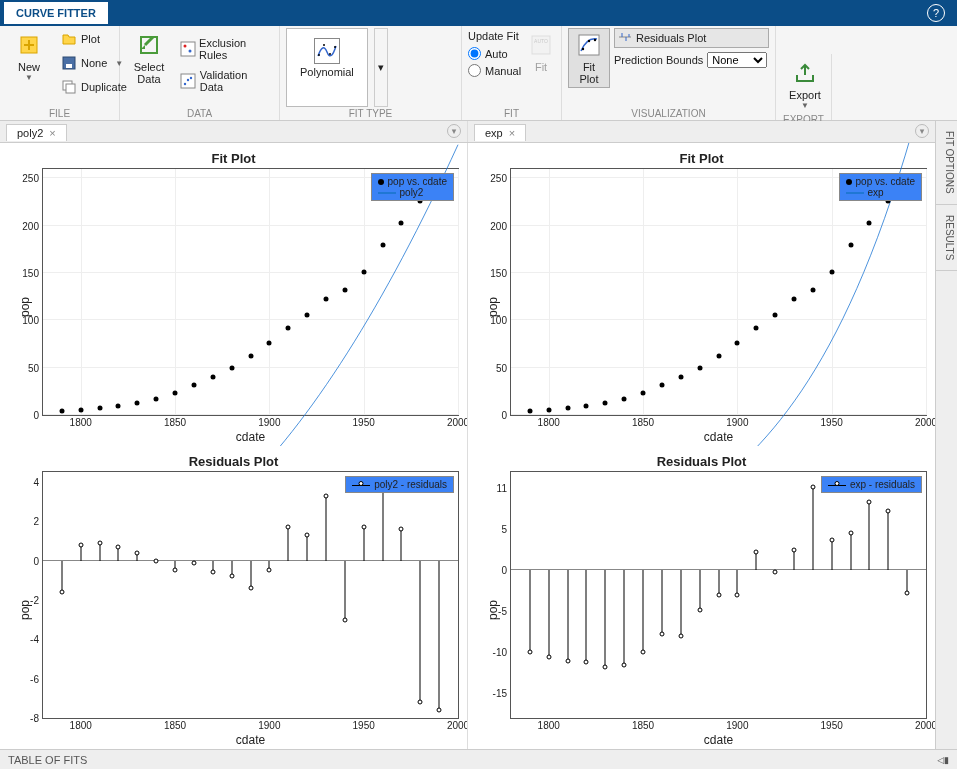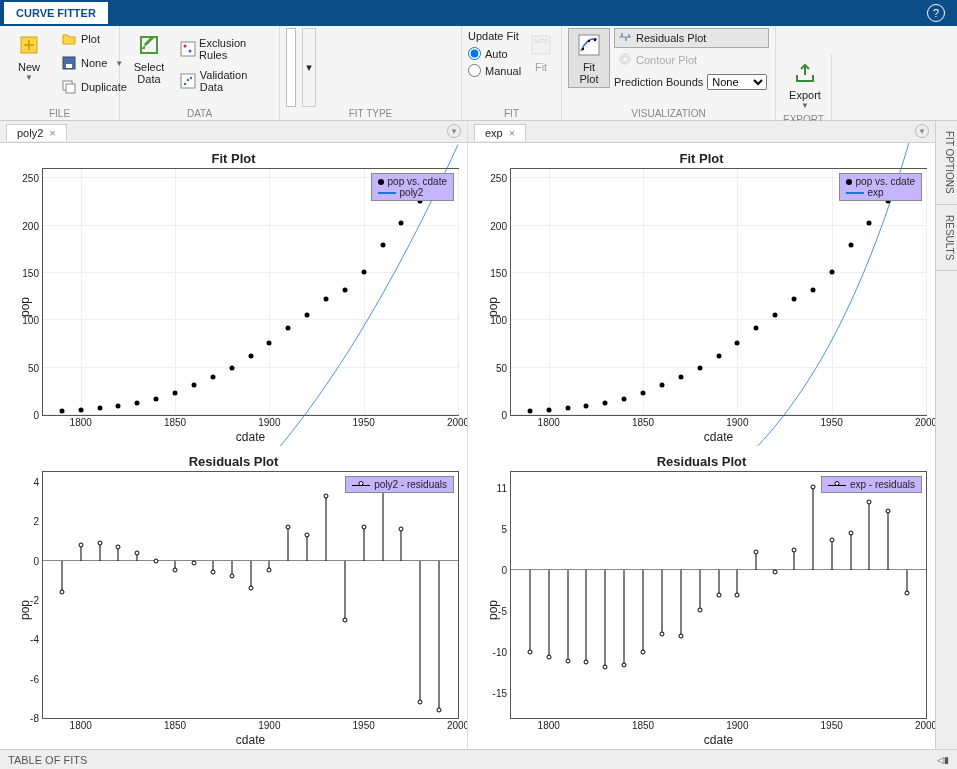--- a/index.html
+++ b/index.html
@@ -43,21 +43,21 @@
   .chart-title { text-align: center; font-weight: bold; font-size: 13px; margin-bottom: 2px; }
   .chart-area { flex: 1; display: flex; }
   .plot-with-x { flex: 1; display: flex; flex-direction: column; }
   .plot-box { flex: 1; position: relative; border: 1px solid #555; background: #fff; }
   .gridline { position: absolute; background: #eee; }
   .gv { width: 1px; top: 0; bottom: 0; }
   .gh { height: 1px; left: 0; right: 0; }
   .axis-tick-y { position: absolute; right: 100%; transform: translateY(50%); padding-right: 4px; font-size: 10px; white-space: nowrap; }
   .axis-tick-x { position: absolute; top: 100%; transform: translateX(-50%); padding-top: 2px; font-size: 10px; }
   .xlabel { text-align: center; font-size: 12px; height: 16px; margin-top: 14px; }
-  .legend { position: absolute; top: 4px; right: 4px; background: #c4b5fd; border: 1px solid #888; padding: 2px 6px; font-size: 10px; }
+  .legend { position: absolute; top: 4px; right: 4px; background: #3b82f6; border: 1px solid #888; padding: 2px 6px; font-size: 10px; }
   .legend-row { display: flex; align-items: center; gap: 4px; }
   .dot { width: 6px; height: 6px; background: #000; border-radius: 50%; }
   .line-sw { width: 18px; height: 2px; background: #1f77d4; }
   .stem-sw { width:18px; height:8px; position:relative; }
   .stem-sw::before { content:""; position:absolute; left:0; right:0; top:50%; height:1px; background:#000;}
   .stem-sw::after { content:""; position:absolute; left:50%; top:0; width:3px; height:3px; border:1px solid #000; border-radius:50%; background:#fff; transform:translateX(-50%);}
   .curve { position:absolute; inset:0; }
   .ptdot { position:absolute; width:5px; height:5px; background:#000; border-radius:50%; transform:translate(-50%,50%); }
   .stem-line { position:absolute; width:1px; background:#000; transform:translateX(-50%);}
   .stem-circle { position:absolute; width:5px; height:5px; border:1px solid #000; border-radius:50%; background:#fff; transform:translate(-50%,50%);}
@@ -160,20 +160,32 @@
             <span>Validation Data</span>
           </div>
       </div>
     </div>
     <div class="group-label">DATA</div>
   </div>
 
   <div class="ribbon-group" style="width:182px;">
     <div class="group-body" style="align-items:stretch;">
       <div class="fit-gallery">
+        <div class="fit-item">
+          <div class="icon">
+              <svg width="22" height="22">
+                <path d="M2 16 Q7 2 11 12 T20 6" fill="none" stroke="#36c" stroke-width="1.5"></path>
+                <circle cx="3" cy="15" r="1" fill="#000"></circle>
+                <circle cx="8" cy="5" r="1" fill="#000"></circle>
+                <circle cx="14" cy="14" r="1" fill="#000"></circle>
+                <circle cx="19" cy="7" r="1" fill="#000"></circle>
+              </svg>
+            </div>
+          <div class="lbl">Polynomial</div>
+        </div>
       </div>
       <div class="gallery-exp">▾</div>
     </div>
     <div class="group-label">FIT TYPE</div>
   </div>
 
   <div class="ribbon-group" style="width:100px;">
     <div class="group-body">
       <div class="stack" style="padding-top:2px;">
         <div style="font-size:11px;padding-bottom:2px;">Update Fit</div>
@@ -216,27 +228,20 @@
       </div>
       <div class="vis-stack">
         <div class="vis-btn pressed">
             <span class="ic"><svg width="14" height="14">
                 <line x1="1" y1="7" x2="13" y2="7" stroke="#888"></line>
                 <line x1="4" y1="7" x2="4" y2="3" stroke="#36c"></line>
                 <line x1="8" y1="7" x2="8" y2="11" stroke="#36c"></line>
                 <line x1="11" y1="7" x2="11" y2="4" stroke="#36c"></line>
               </svg></span>
             <span>Residuals Plot</span>
-          </div>
-        <div class="vis-btn disabled">
-            <span class="ic"><svg width="14" height="14">
-                <circle cx="7" cy="7" r="5" fill="none" stroke="#ccc"></circle>
-                <circle cx="7" cy="7" r="3" fill="none" stroke="#ccc"></circle>
-              </svg></span>
-            <span>Contour Plot</span>
           </div>
         <div class="pred-row">
           <span>Prediction Bounds</span>
           <select><option>None</option></select>
         </div>
       </div>
     </div>
     <div class="group-label">VISUALIZATION</div>
   </div>
 

